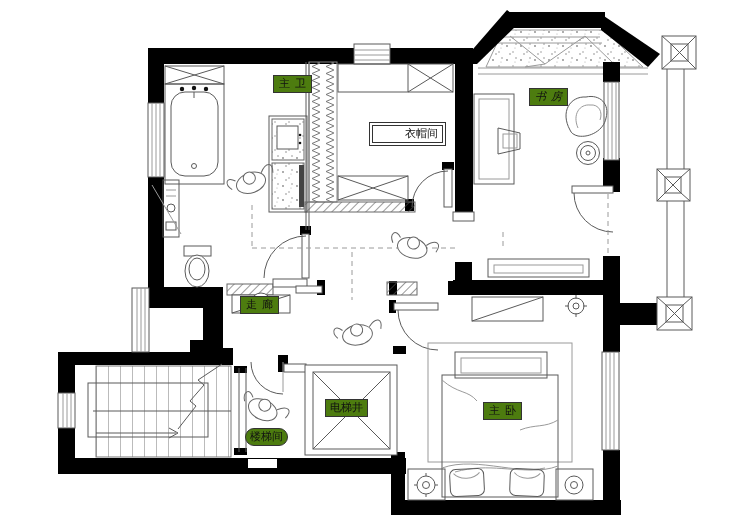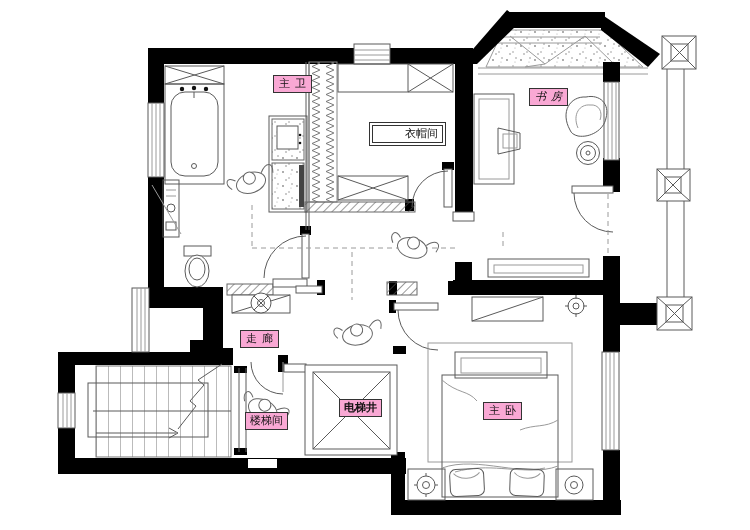--- a/index.html
+++ b/index.html
@@ -9,21 +9,21 @@
   #stage{position:relative;width:750px;height:530px;background:var(--bg);overflow:hidden;
          font-family:"DejaVu Sans",sans-serif;}
   #plan-svg{position:absolute;left:0;top:0;}
   
   .w{fill:var(--wall);stroke:none;}
   .f{fill:#fff;stroke:var(--line);stroke-width:1;}
   .o{fill:none;stroke:var(--line);stroke-width:1;}
   .lt{fill:none;stroke:var(--light);stroke-width:1;}
   .dash{fill:none;stroke:var(--light);stroke-width:1;stroke-dasharray:5 4;}
   
-  .room-label{position:absolute;border:1px solid #333;background:#f9a8d4;color:#111;
+  .room-label{position:absolute;border:1px solid #333;background:#4d7c0f;color:#111;
               font-size:11px;line-height:1.3;padding:1px 4px;white-space:nowrap;z-index:5;}
   .room-label.sp{letter-spacing:5px;padding:1px 0 1px 5px;}
   .room-label.dbl{outline:1px solid #333;outline-offset:2px;background:#fff;}
 </style>
 </head>
 <body>
 
 <div id="stage">
 <svg id="plan-svg" width="750" height="530" viewBox="0 0 750 530">
   <defs>
@@ -332,17 +332,17 @@
     <use href="#person" transform="translate(250,180) rotate(-20)"></use>
     <use href="#person" transform="translate(413,245) rotate(15)"></use>
     <use href="#person" transform="translate(357,332) rotate(-10)"></use>
     <use href="#person" transform="translate(264,407) rotate(25)"></use>
   </g>
 </svg>
 
 <div class="room-label sp" style="left:273px;top:75px;">主卫</div>
 <div class="room-label dbl" style="left:372px;top:125px;padding-left:32px;">衣帽间</div>
 <div class="room-label sp" style="left:529px;top:88px;font-style:italic;">书房</div>
-<div class="room-label sp" style="left:240px;top:330px;">走廊</div>
-<div class="room-label" style="left:245px;top:412px;">楼梯间</div>
-<div class="room-label" style="left:339px;top:399px;font-weight:bold;">电梯井</div>
+<div class="room-label sp" style="left:240px;top:296px;">走廊</div>
+<div class="room-label" style="left:245px;top:428px;border-radius:9px;">楼梯间</div>
+<div class="room-label" style="left:325px;top:399px;">电梯井</div>
 <div class="room-label sp" style="left:483px;top:402px;text-align:right;">主卧</div>
 </div>
 
 </body></html>

